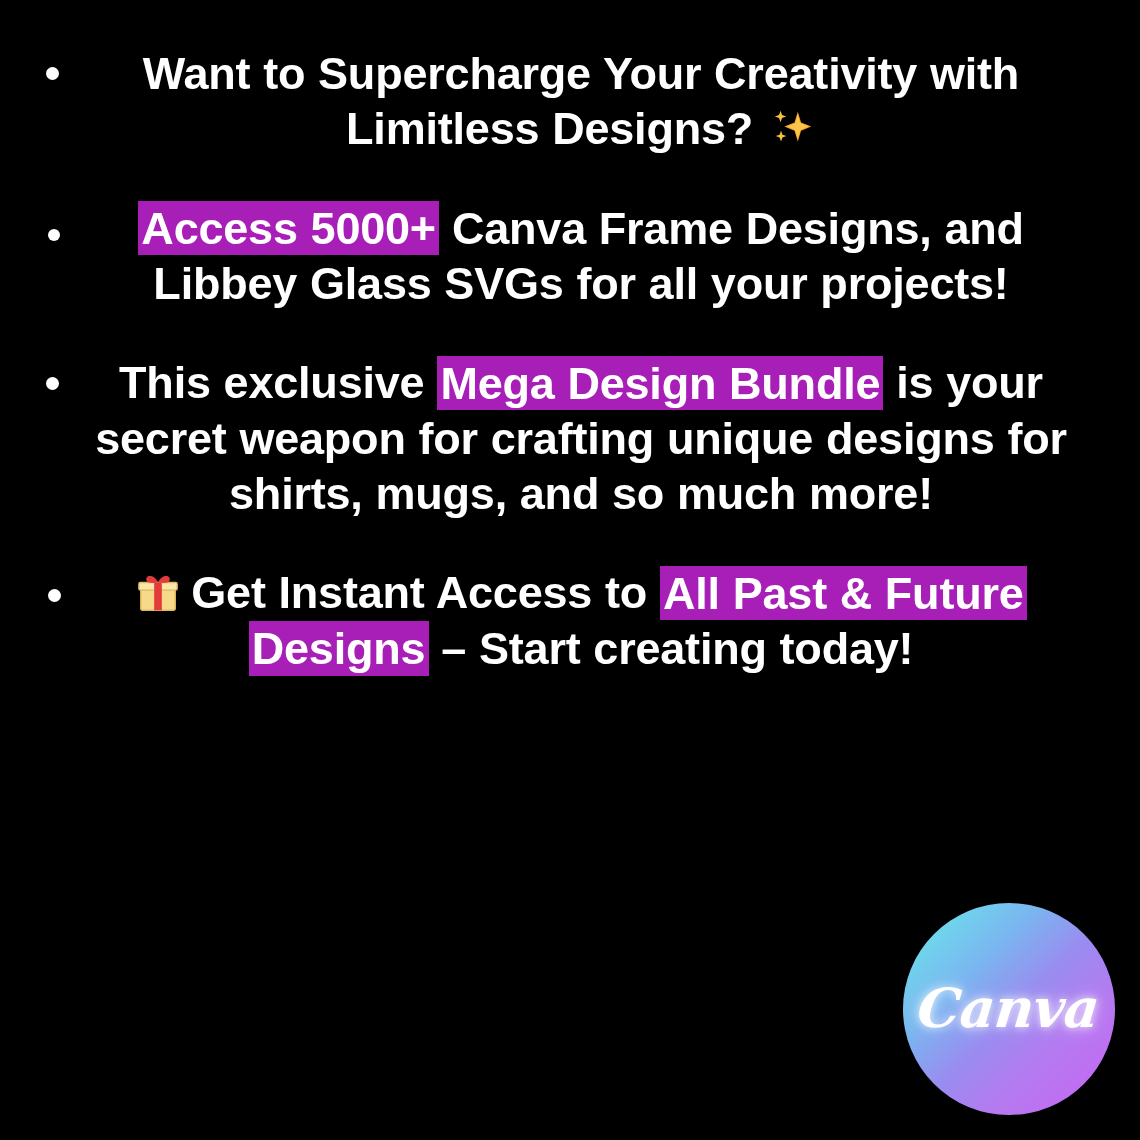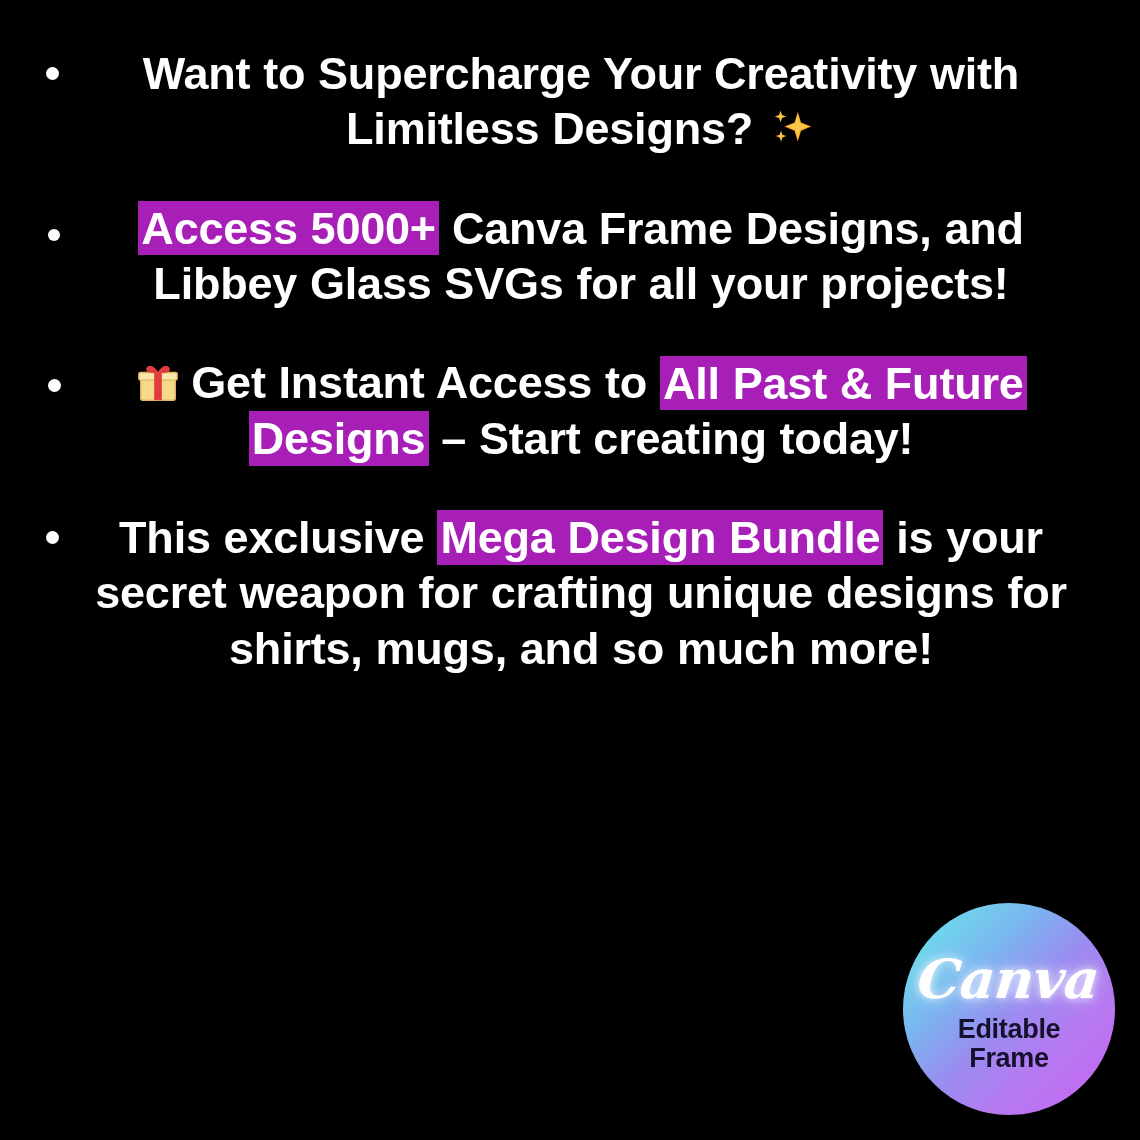--- a/index.html
+++ b/index.html
@@ -155,42 +155,38 @@
         </svg>
       </span>
     </li>
 
     <li class="bullet-item b2">
       <span class="bullet-dot"></span>
       <span class="hl">Access 5000+</span><span> Canva Frame Designs, and Libbey Glass SVGs for all your projects!</span>
     </li>
 
 
+    <li class="bullet-item b4">
+      <span class="bullet-dot"></span>
+      <span>This exclusive </span><span class="hl">Mega Design Bundle</span><span> is your secret weapon for crafting unique designs for shirts, mugs, and so much more!</span>
+    </li>
+
     <li class="bullet-item b5">
       <span class="bullet-dot"></span><span class="emoji gift-emoji">
         <svg viewBox="0 0 48 48" aria-hidden="true">
           <rect x="6" y="18" width="36" height="24" rx="2" fill="#f7d98a"></rect>
           <rect x="6" y="18" width="36" height="24" rx="2" fill="none" stroke="#e0b85f" stroke-width="1.5"></rect>
           <rect x="4" y="13" width="40" height="8" rx="1.6" fill="#fae6ab"></rect>
           <rect x="4" y="13" width="40" height="8" rx="1.6" fill="none" stroke="#e0b85f" stroke-width="1.4"></rect>
           <rect x="20" y="13" width="8" height="29" fill="#e23b3b"></rect>
           <path d="M24 13 C20 4 10 5 12 11 C13.4 14.2 19 13.6 24 13 Z" fill="#e23b3b"></path>
           <path d="M24 13 C28 4 38 5 36 11 C34.6 14.2 29 13.6 24 13 Z" fill="#e23b3b"></path>
         </svg>
       </span><span>Get Instant Access to </span><span class="hl">All Past &amp; Future Designs</span><span> – Start creating today!</span>
     </li>
 
-    <li class="bullet-item b4">
-      <span class="bullet-dot"></span>
-      <span>This exclusive </span><span class="hl">Mega Design Bundle</span><span> is your secret weapon for crafting unique designs for shirts, mugs, and so much more!</span>
-    </li>
-
   </ul>
 
   <div class="canva-badge">
     <div class="canva-script">Canva</div>
-    <div class="canva-sub">
-      <div>Editable</div>
-      <div>Frame</div>
-    </div>
   </div>
 
 </div>
 
 </body></html>

